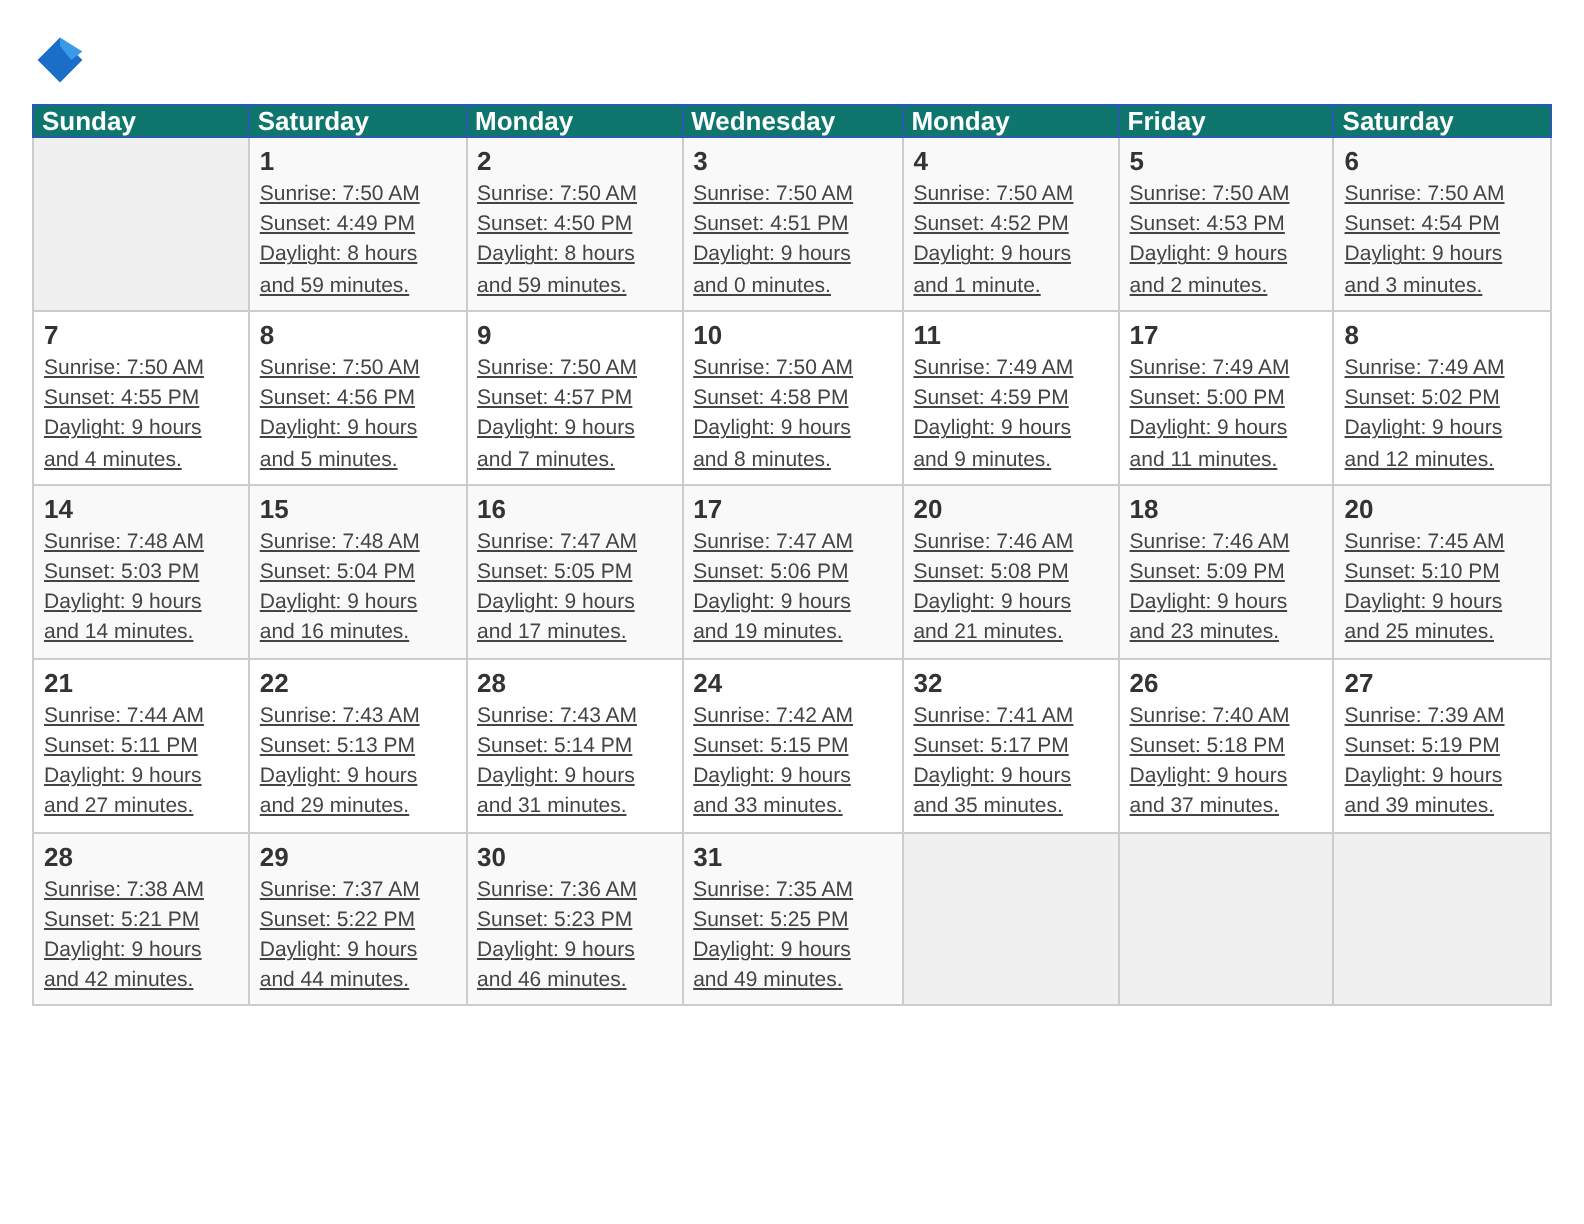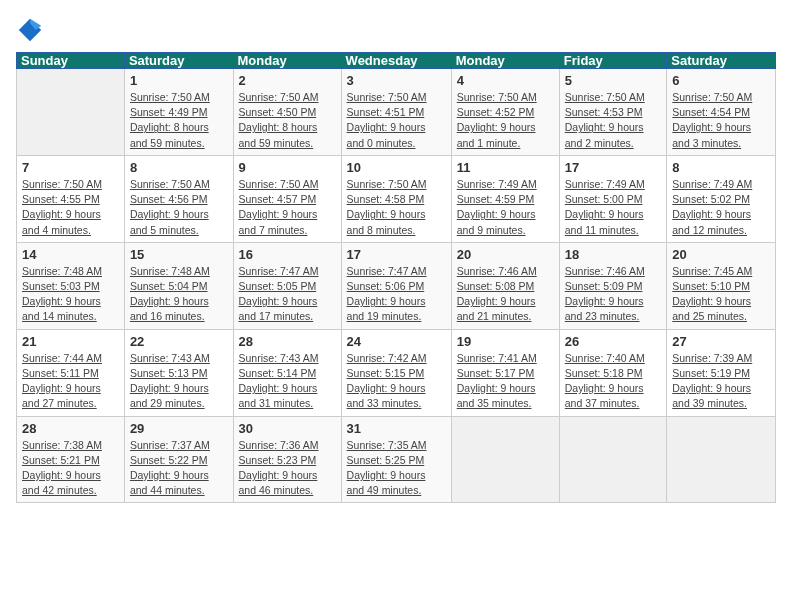--- a/index.html
+++ b/index.html
@@ -223,21 +223,21 @@
         </td>
         <td>
           <span class="day-number">28</span>
           <div class="day-info">Sunrise: 7:43 AM<br>Sunset: 5:14 PM<br>Daylight: 9 hours<br>and 31 minutes.</div>
         </td>
         <td>
           <span class="day-number">24</span>
           <div class="day-info">Sunrise: 7:42 AM<br>Sunset: 5:15 PM<br>Daylight: 9 hours<br>and 33 minutes.</div>
         </td>
         <td>
-          <span class="day-number">19</span>
+          <span class="day-number">32</span>
           <div class="day-info">Sunrise: 7:41 AM<br>Sunset: 5:17 PM<br>Daylight: 9 hours<br>and 35 minutes.</div>
         </td>
         <td>
           <span class="day-number">26</span>
           <div class="day-info">Sunrise: 7:40 AM<br>Sunset: 5:18 PM<br>Daylight: 9 hours<br>and 37 minutes.</div>
         </td>
         <td>
           <span class="day-number">27</span>
           <div class="day-info">Sunrise: 7:39 AM<br>Sunset: 5:19 PM<br>Daylight: 9 hours<br>and 39 minutes.</div>
         </td>

